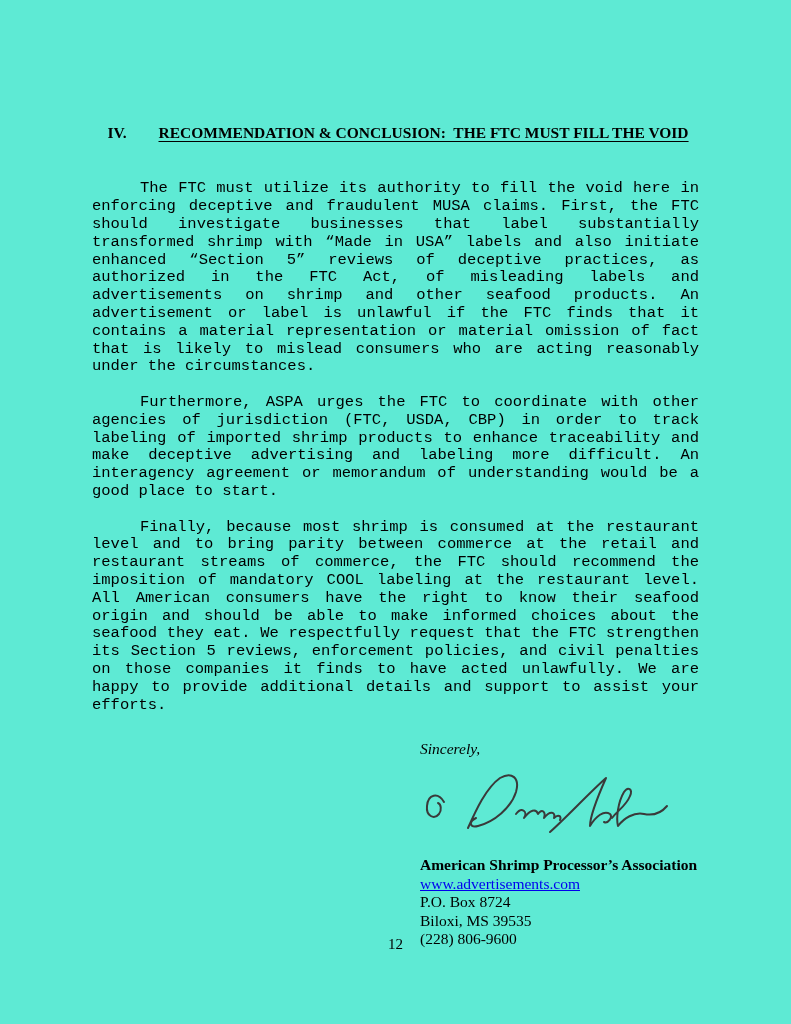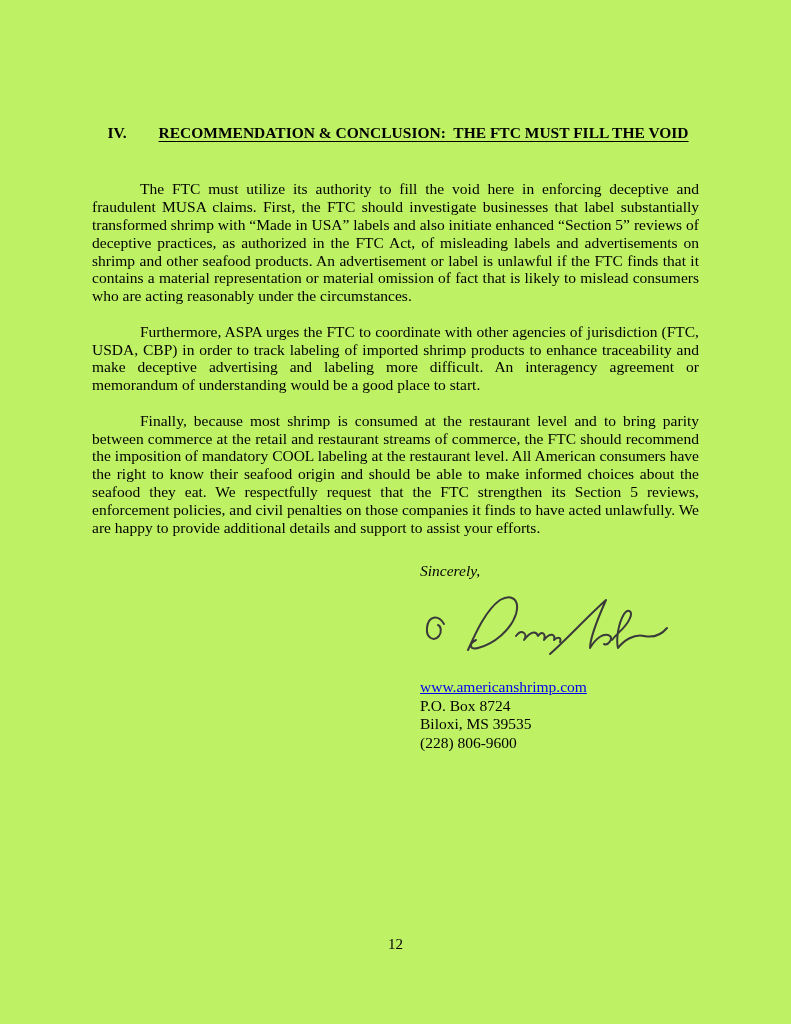--- a/index.html
+++ b/index.html
@@ -4,21 +4,21 @@
 <style>
   html, body {
     margin: 0;
     padding: 0;
     background: #ffffff;
   }
   .page {
     position: relative;
     width: 791px;
     height: 1024px;
-    background: #bef264;
+    background: #5eead4;
     font-family: "Liberation Serif", "DejaVu Serif", serif;
     font-size: 15.5px;
     line-height: 17.8px;
     color: #000000;
     box-sizing: border-box;
     padding: 106px 92px 0 92px;
     overflow: hidden;
   }
   .heading {
     font-weight: bold;
@@ -31,20 +31,21 @@
   }
   .heading .title {
     text-decoration: underline;
     text-underline-offset: 3px;
   }
   p.para {
     margin: 0 0 17.8px 0;
     text-align: justify;
     text-align-last: left;
     text-indent: 48px;
+    font-family: Liberation Mono, monospace;
   }
   .closing {
     margin-left: 328px;
     margin-top: 26px;
   }
   .salutation {
     margin-bottom: 8px;
     font-style: italic;
   }
   .signature-wrap {
@@ -97,21 +98,22 @@
 
         <path d="M96,48 C102,40 108,46 104,52 C110,44 116,42 118,48 C122,42 126,46 124,52 C130,44 136,46 134,52 C138,48 142,50 140,54"></path>
 
         <path d="M130,66 C146,52 168,28 186,12 C178,30 170,50 170,60 C176,50 184,44 190,48 C193,51 188,58 184,56"></path>
 
         <path d="M192,52 C198,44 206,40 210,30 C213,23 208,20 204,26 C198,36 196,52 198,60 C204,52 214,46 224,48 C234,50 242,46 247,40"></path>
       </svg>
     </div>
 
     <div class="sig-block">
-      <a class="link">www.americanshrimp.com</a>
+      <div class="bold">American Shrimp Processor’s Association</div>
+      <a class="link">www.advertisements.com</a>
       <div>P.O. Box 8724</div>
       <div>Biloxi, MS 39535</div>
       <div>(228) 806-9600</div>
     </div>
   </div>
 
   <div class="page-number">12</div>
 
 </div>
 

